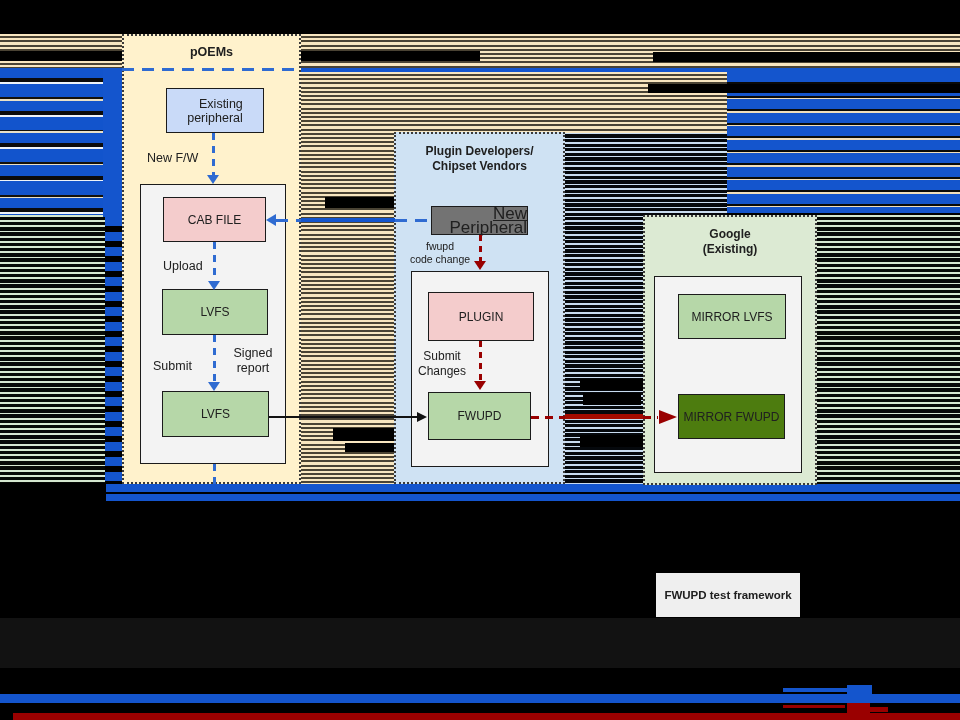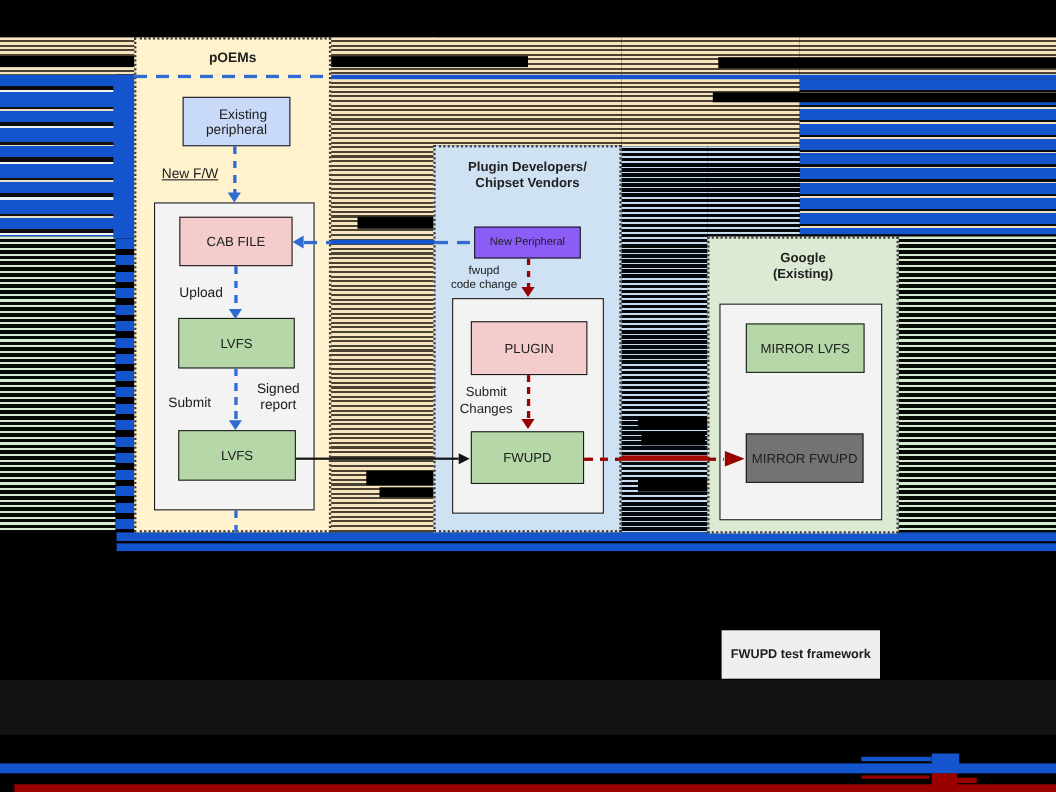--- a/index.html
+++ b/index.html
@@ -93,31 +93,31 @@
 peripheral</div>
   <div class="abs node" style="left:163px;top:197px;width:103px;height:45px;background:#f4cccc;">CAB FILE</div>
   <div class="abs node" style="left:162px;top:289px;width:106px;height:46px;background:#b6d7a8;">LVFS</div>
   <div class="abs node" style="left:162px;top:391px;width:107px;height:46px;background:#b6d7a8;">LVFS</div>
 
   <div class="abs grp" style="left:394px;top:132px;width:171px;height:352px;background:#cfe2f3;">
     <div class="grp-title" style="top:10px;font-size:12px;">Plugin Developers/
 Chipset Vendors</div>
   </div>
   <div class="abs sub" style="left:411px;top:271px;width:138px;height:196px;"></div>
-  <div class="abs node" style="left:431px;top:206px;width:97px;height:29px;background:#8b5cf6;font-size:10px;">New Peripheral</div>
+  <div class="abs node" style="left:431px;top:206px;width:97px;height:29px;background:#737373;font-size:17px;text-decoration:underline;">New Peripheral</div>
   <div class="abs node" style="left:428px;top:292px;width:106px;height:49px;background:#f4cccc;">PLUGIN</div>
   <div class="abs node" style="left:428px;top:392px;width:103px;height:48px;background:#b6d7a8;">FWUPD</div>
 
   <div class="abs grp" style="left:643px;top:215px;width:174px;height:270px;background:#dcead3;">
     <div class="grp-title" style="top:10px;font-size:12px;">Google
 (Existing)</div>
   </div>
   <div class="abs sub" style="left:654px;top:276px;width:148px;height:197px;"></div>
   <div class="abs node" style="left:678px;top:294px;width:108px;height:45px;background:#b6d7a8;">MIRROR LVFS</div>
-  <div class="abs node" style="left:678px;top:394px;width:107px;height:45px;background:#737373;">MIRROR FWUPD</div>
+  <div class="abs node" style="left:678px;top:394px;width:107px;height:45px;background:#4d7c0f;">MIRROR FWUPD</div>
 
   <div class="abs dash-v-blue" style="left:212px;top:133px;height:43px;"></div>
   <div class="abs tri tri-down-blue" style="left:207px;top:175px;"></div>
 
   <div class="abs dash-v-blue" style="left:213px;top:242px;height:40px;"></div>
   <div class="abs tri tri-down-blue" style="left:207.5px;top:281px;"></div>
 
   <div class="abs dash-v-blue" style="left:213px;top:335px;height:48px;"></div>
   <div class="abs tri tri-down-blue" style="left:207.5px;top:382px;"></div>
 
@@ -135,21 +135,21 @@
   <div class="abs tri tri-down-red" style="left:473.5px;top:381px;"></div>
 
   <div class="abs" style="left:269px;top:415.5px;width:148px;height:2.6px;background:#121212;"></div>
   <div class="abs tri tri-right-black" style="left:417px;top:411.5px;"></div>
 
   <div class="abs dash-h-red" style="left:531px;top:415.5px;width:34px;"></div>
   <div class="abs" style="left:565px;top:413.5px;width:78px;height:5px;background:#a30b00;"></div>
   <div class="abs dash-h-red" style="left:643px;top:415.5px;width:15px;"></div>
   <div class="abs tri tri-right-red" style="left:659px;top:410px;"></div>
 
-  <div class="abs edge-label" style="left:147px;top:151px;text-decoration:underline;">New F/W</div>
+  <div class="abs edge-label" style="left:147px;top:151px;">New F/W</div>
   <div class="abs edge-label" style="left:163px;top:259px;">Upload</div>
   <div class="abs edge-label" style="left:153px;top:359px;">Submit</div>
   <div class="abs edge-label" style="left:224px;top:346px;width:58px;text-align:center;">Signed
 report</div>
   <div class="abs edge-label" style="left:408px;top:240px;width:64px;text-align:center;font-size:10.5px;line-height:13px;">fwupd
 code change</div>
   <div class="abs edge-label" style="left:413px;top:349px;width:58px;text-align:center;font-size:12px;">Submit
 Changes</div>
 
   <div class="abs node" style="left:656px;top:573px;width:144px;height:44px;background:#efefef;border:none;font-weight:bold;font-size:11.5px;">FWUPD test framework</div>

